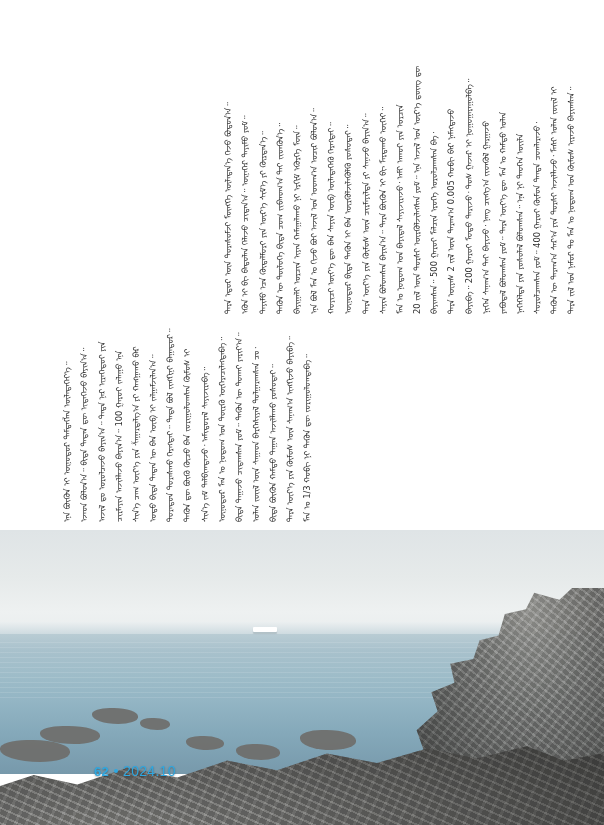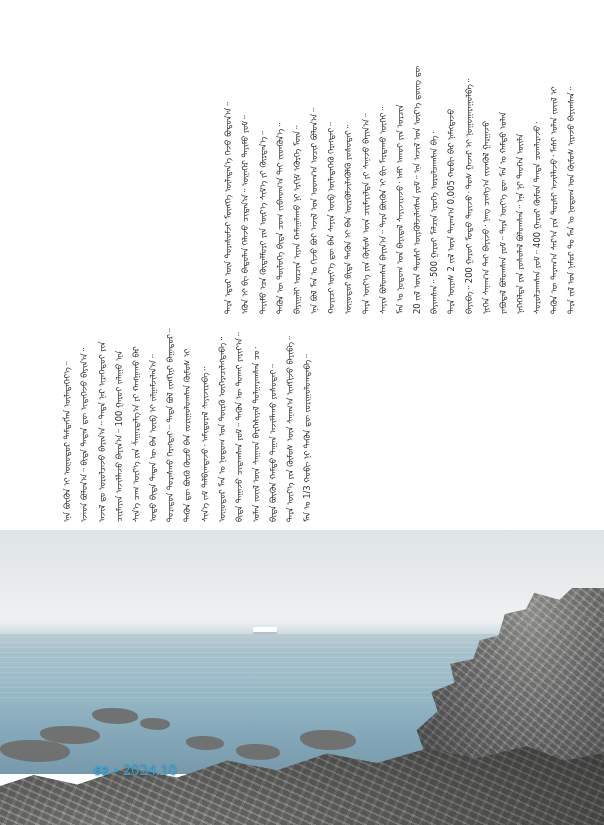--- a/index.html
+++ b/index.html
@@ -224,21 +224,21 @@
     gap: 3px;
     color: #2fa7e0;
     font-family: "Liberation Sans", sans-serif;
     font-size: 11px;
     font-weight: bold;
     letter-spacing: 0.3px;
     text-shadow: 0 1px 2px rgba(0,0,0,0.35);
     margin-left: 28px;
   }
   #footer .pg-num { font-size: 13px; }
-  #footer .pg-meta { font-size: 16px; font-weight: normal; font-family: Liberation Serif, serif; }
+  #footer .pg-meta { font-size: 14px; font-weight: normal; }
   #footer .dot {
     width: 4px; height: 4px; border-radius: 50%;
     background: #2fa7e0;
     display: inline-block;
     margin: 0 2px;
   }
 </style>
 </head>
 <body>
 

